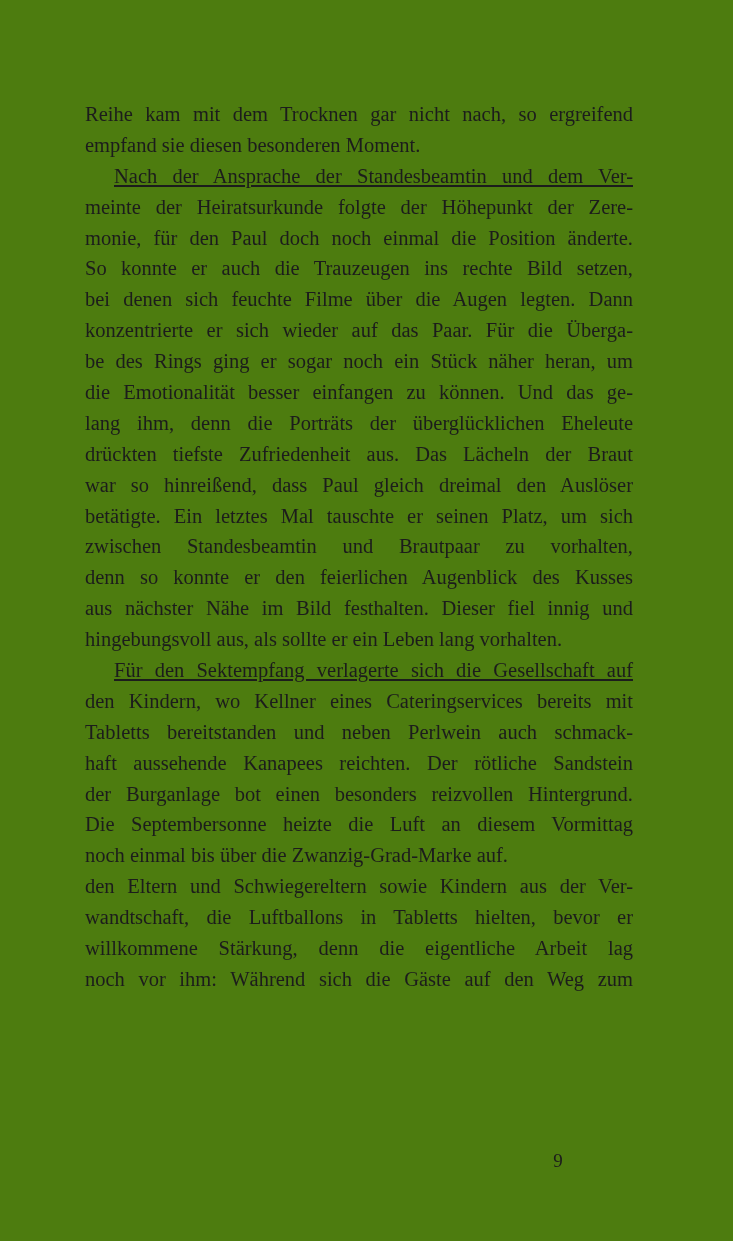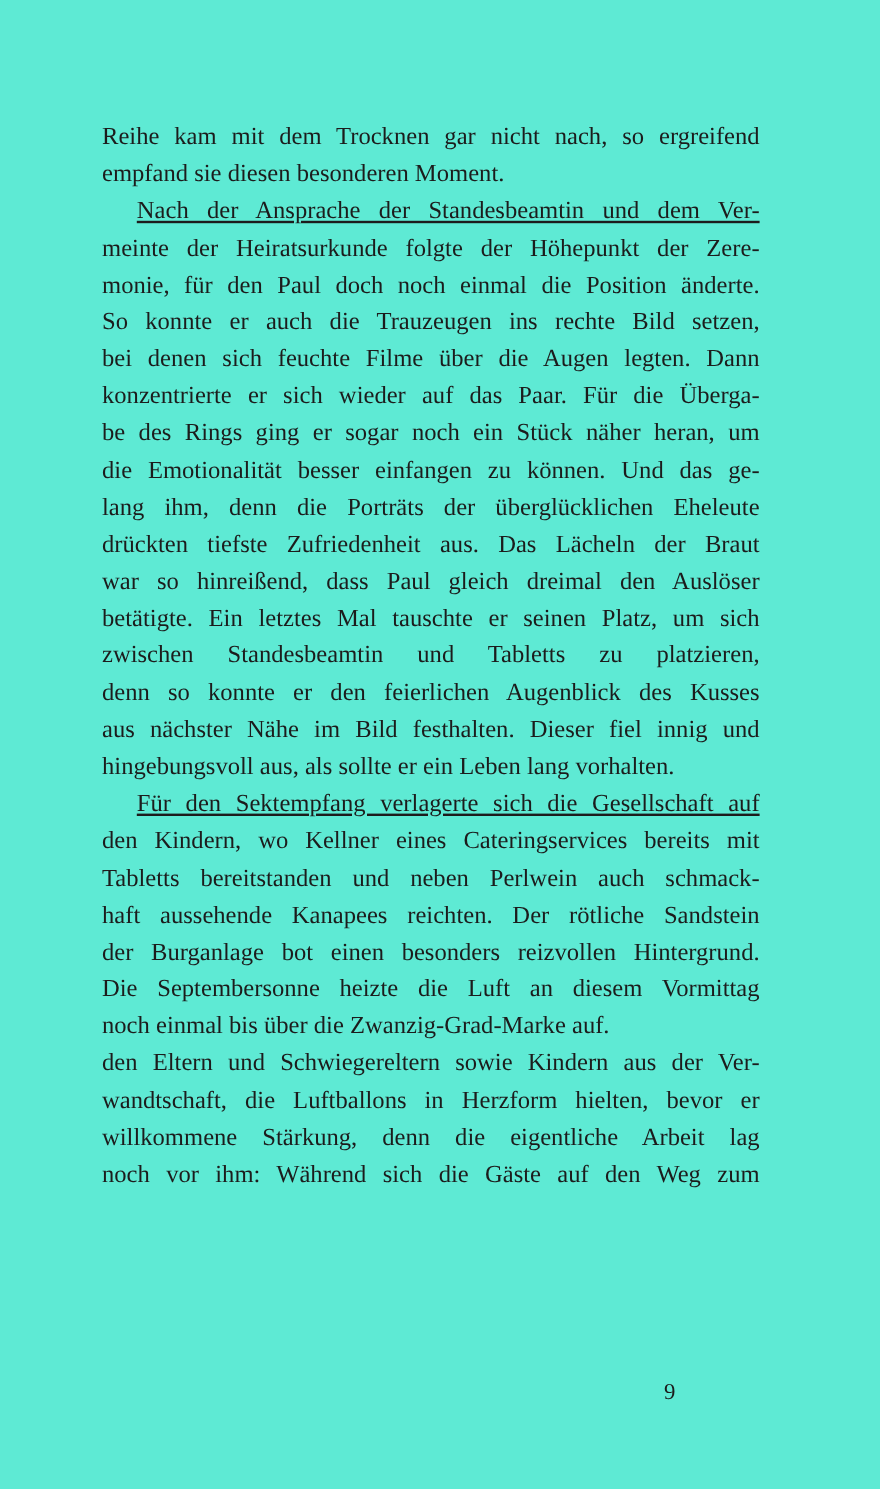--- a/index.html
+++ b/index.html
@@ -10,21 +10,21 @@
     width: 733px;
     height: 1241px;
     background: #ffffff;
     position: relative;
     overflow: hidden;
     font-family: "Liberation Serif", "DejaVu Serif", serif;
   }
   .book-page {
     position: absolute;
     inset: 0;
-    background: #5eead4;
+    background: #4d7c0f;
   }
   .text-block {
     position: absolute;
     left: 85px;
     top: 99px;
     width: 548px;
     font-size: 20.5px;
     line-height: 30.9px;
   }
   .line {
@@ -63,30 +63,30 @@
       <div class="line">monie, für den Paul doch noch einmal die Position änderte.</div>
       <div class="line">So konnte er auch die Trauzeugen ins rechte Bild setzen,</div>
       <div class="line">bei denen sich feuchte Filme über die Augen legten. Dann</div>
       <div class="line">konzentrierte er sich wieder auf das Paar. Für die Überga-</div>
       <div class="line">be des Rings ging er sogar noch ein Stück näher heran, um</div>
       <div class="line">die Emotionalität besser einfangen zu können. Und das ge-</div>
       <div class="line">lang ihm, denn die Porträts der überglücklichen Eheleute</div>
       <div class="line">drückten tiefste Zufriedenheit aus. Das Lächeln der Braut</div>
       <div class="line">war so hinreißend, dass Paul gleich dreimal den Auslöser</div>
       <div class="line">betätigte. Ein letztes Mal tauschte er seinen Platz, um sich</div>
-      <div class="line">zwischen Standesbeamtin und Tabletts zu platzieren,</div>
+      <div class="line">zwischen Standesbeamtin und Brautpaar zu vorhalten,</div>
       <div class="line">denn so konnte er den feierlichen Augenblick des Kusses</div>
       <div class="line">aus nächster Nähe im Bild festhalten. Dieser fiel innig und</div>
       <div class="line para-end">hingebungsvoll aus, als sollte er ein Leben lang vorhalten.</div>
       <div class="line indent">Für den Sektempfang verlagerte sich die Gesellschaft auf</div>
       <div class="line">den Kindern, wo Kellner eines Cateringservices bereits mit</div>
       <div class="line">Tabletts bereitstanden und neben Perlwein auch schmack-</div>
       <div class="line">haft aussehende Kanapees reichten. Der rötliche Sandstein</div>
       <div class="line">der Burganlage bot einen besonders reizvollen Hintergrund.</div>
       <div class="line">Die Septembersonne heizte die Luft an diesem Vormittag</div>
       <div class="line para-end">noch einmal bis über die Zwanzig-Grad-Marke auf.</div>
       <div class="line">den Eltern und Schwiegereltern sowie Kindern aus der Ver-</div>
-      <div class="line">wandtschaft, die Luftballons in Herzform hielten, bevor er</div>
+      <div class="line">wandtschaft, die Luftballons in Tabletts hielten, bevor er</div>
       <div class="line">willkommene Stärkung, denn die eigentliche Arbeit lag</div>
       <div class="line">noch vor ihm: Während sich die Gäste auf den Weg zum</div>
     </div>
   <div class="page-number">9</div>
 </div>
 
 </body></html>

